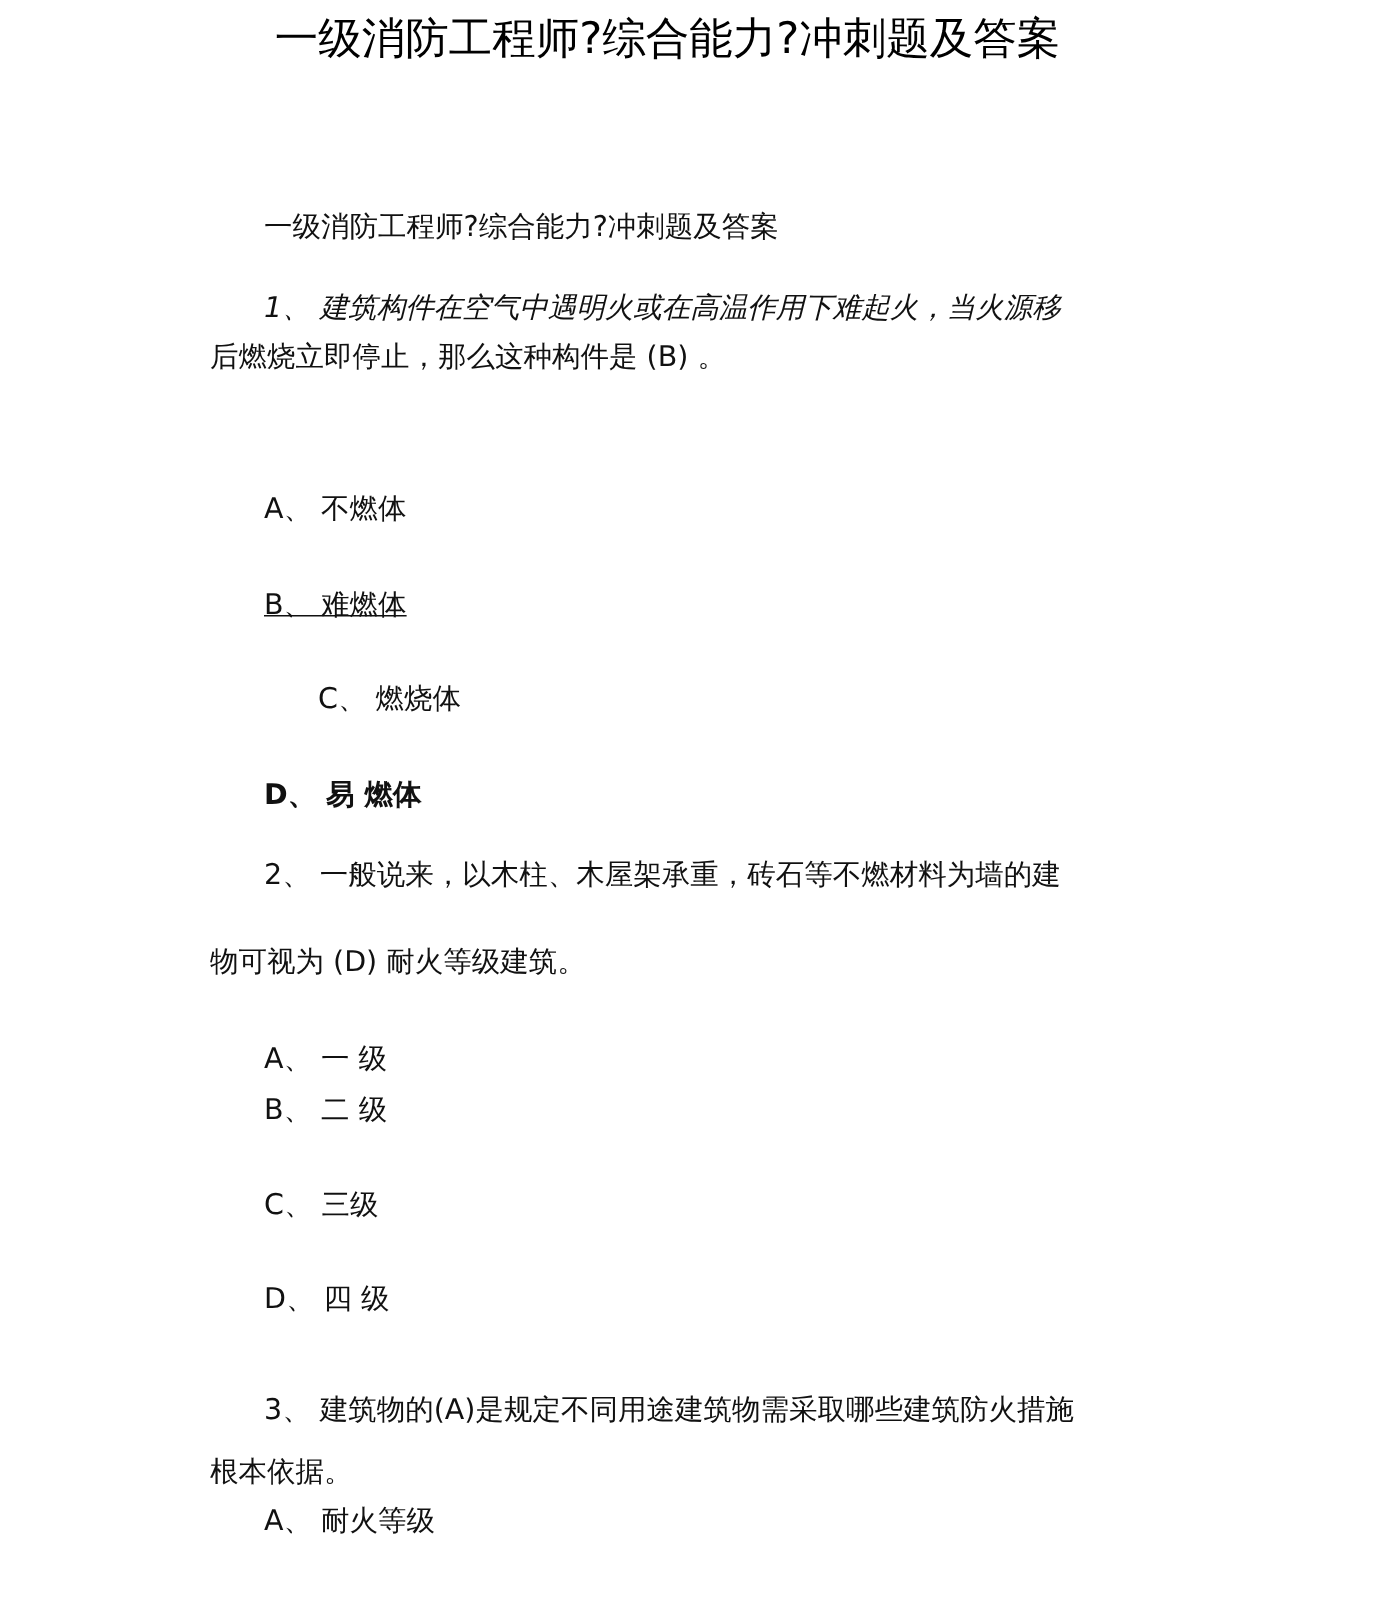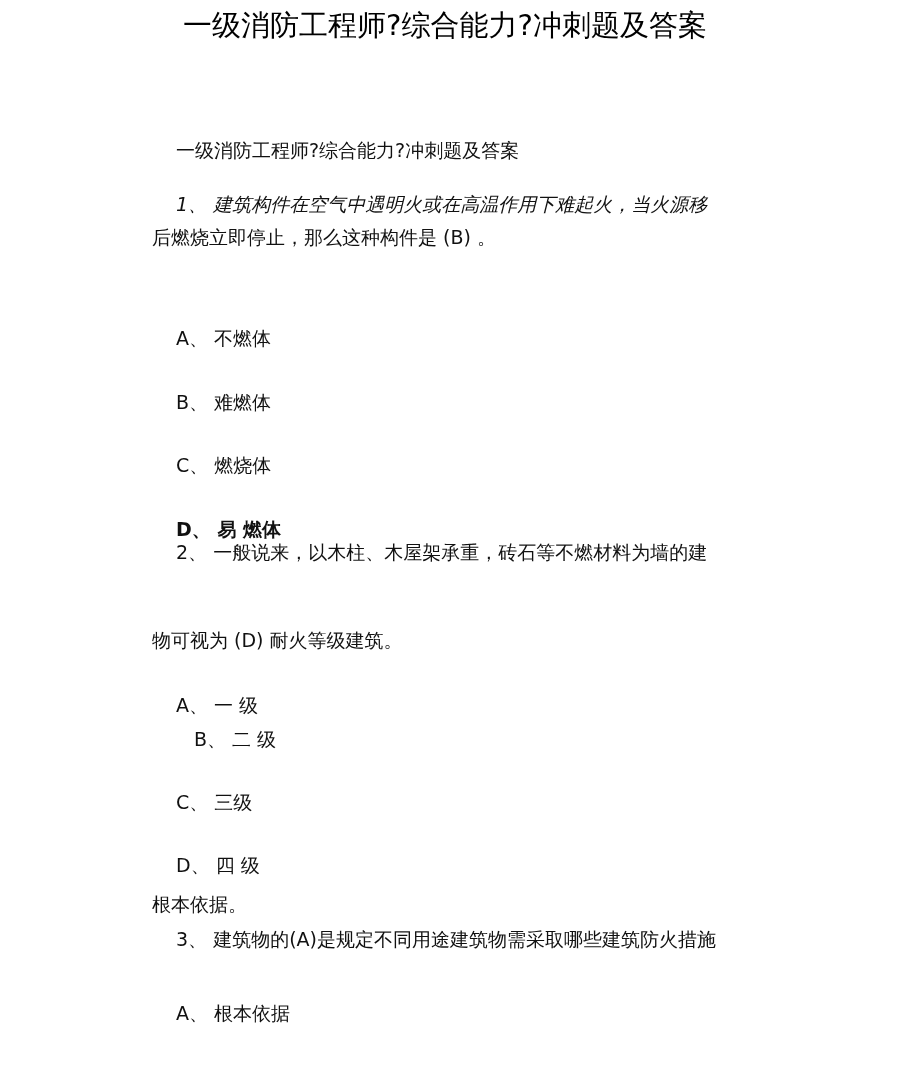--- a/index.html
+++ b/index.html
@@ -2,41 +2,41 @@
 <html><head>
 <meta charset="utf-8">
 <style>
   html, body { margin:0; padding:0; background:#ffffff; }
   body { width:920px; height:1077px; position:relative; overflow:hidden;
          font-family:"DejaVu Sans","Liberation Sans",sans-serif; color:#111; }
   .title { position:absolute; top:6px; left:0; width:890px; text-align:center;
            font-size:29px; letter-spacing:0px; font-weight:normal; color:#000; }
   .line { position:absolute; font-size:19px; white-space:nowrap; color:#111; }
   .indent { left:176px; }
-  .full { left:140px;margin-left:12px; }
+  .full { left:140px; }
 </style>
 </head>
 <body>
 
 <div class="title">一级消防工程师?综合能力?冲刺题及答案</div>
 
 <div class="line indent" style="top:138px;">一级消防工程师?综合能力?冲刺题及答案</div>
 
 <div class="line indent" style="top:192px;font-style:italic;">1、  建筑构件在空气中遇明火或在高温作用下难起火，当火源移</div>
 <div class="line full" style="top:225px;">后燃烧立即停止，那么这种构件是  (B) 。</div>
 
 <div class="line indent" style="top:326px;">A、 不燃体</div>
-<div class="line indent" style="top:390px;">B、 难燃体</div>
-<div class="line indent" style="top:453px;">C、 燃烧体</div>
+<div class="line indent" style="top:390px;text-decoration:underline;">B、 难燃体</div>
+<div class="line indent" style="top:453px;margin-left:36px;">C、 燃烧体</div>
 <div class="line indent" style="top:517px;font-weight:bold;">D、 易  燃体</div>
 
-<div class="line indent" style="top:540px;">2、 一般说来，以木柱、木屋架承重，砖石等不燃材料为墙的建</div>
+<div class="line indent" style="top:570px;">2、 一般说来，以木柱、木屋架承重，砖石等不燃材料为墙的建</div>
 <div class="line full" style="top:628px;">物可视为  (D) 耐火等级建筑。</div>
 
 <div class="line indent" style="top:693px;">A、 一  级</div>
-<div class="line indent" style="top:727px;margin-left:18px;">B、 二  级</div>
+<div class="line indent" style="top:727px;">B、 二  级</div>
 <div class="line indent" style="top:790px;">C、 三级</div>
 <div class="line indent" style="top:853px;">D、 四  级</div>
 
 <div class="line indent" style="top:927px;">3、 建筑物的(A)是规定不同用途建筑物需采取哪些建筑防火措施</div>
-<div class="line full" style="top:892px;text-align:center;">根本依据。</div>
+<div class="line full" style="top:968px;text-align:center;">根本依据。</div>
 
-<div class="line indent" style="top:1001px;">A、 根本依据</div>
+<div class="line indent" style="top:1001px;">A、 耐火等级</div>
 
 </body></html>

